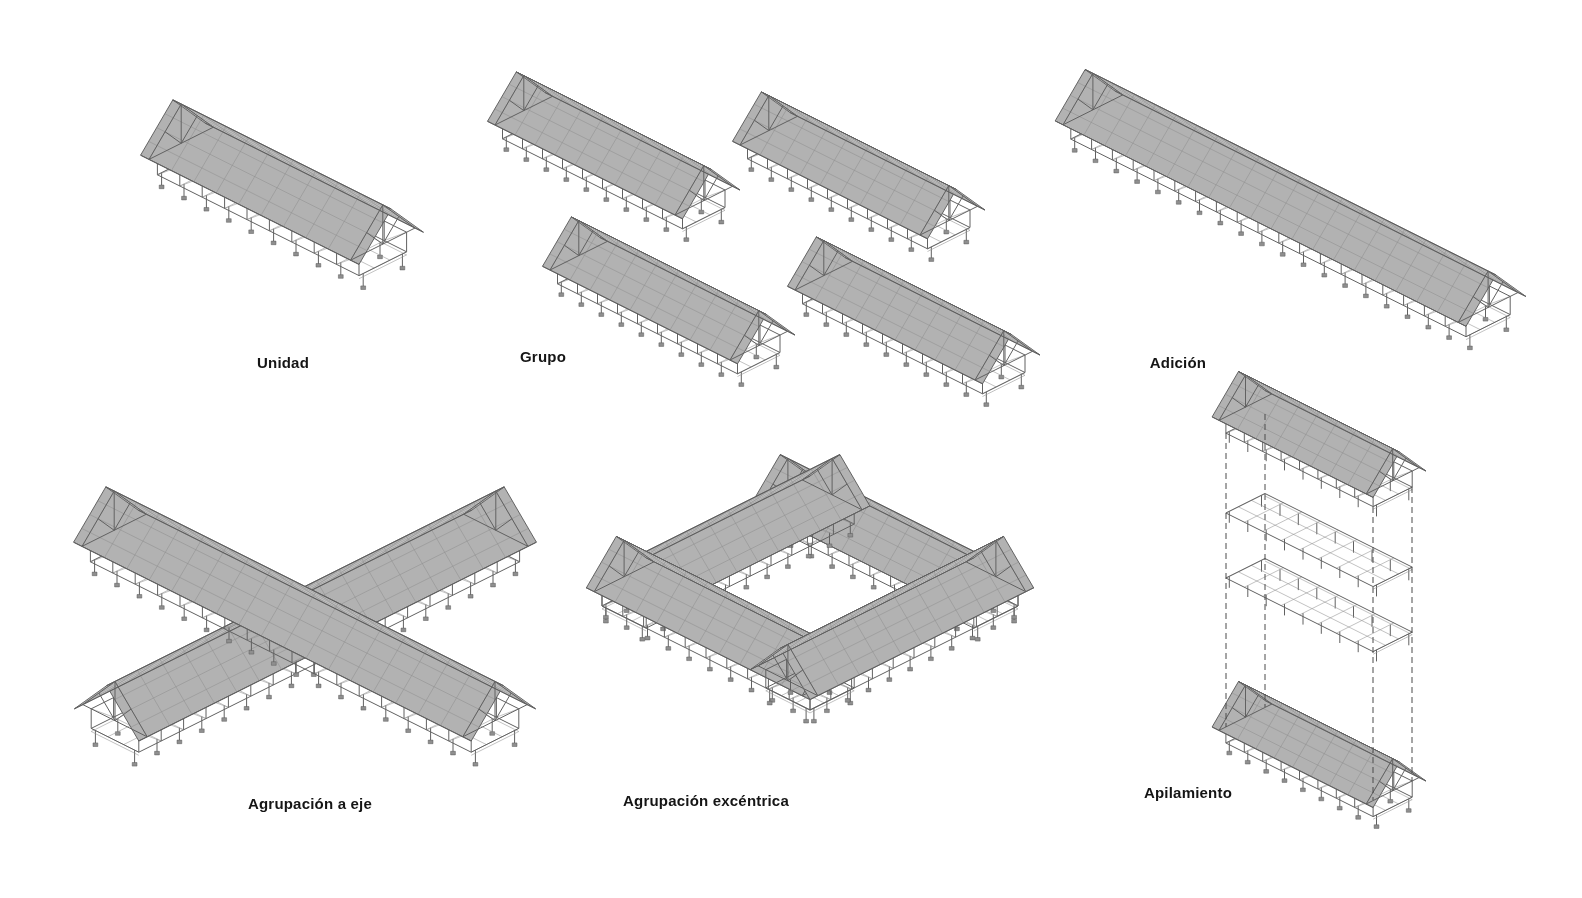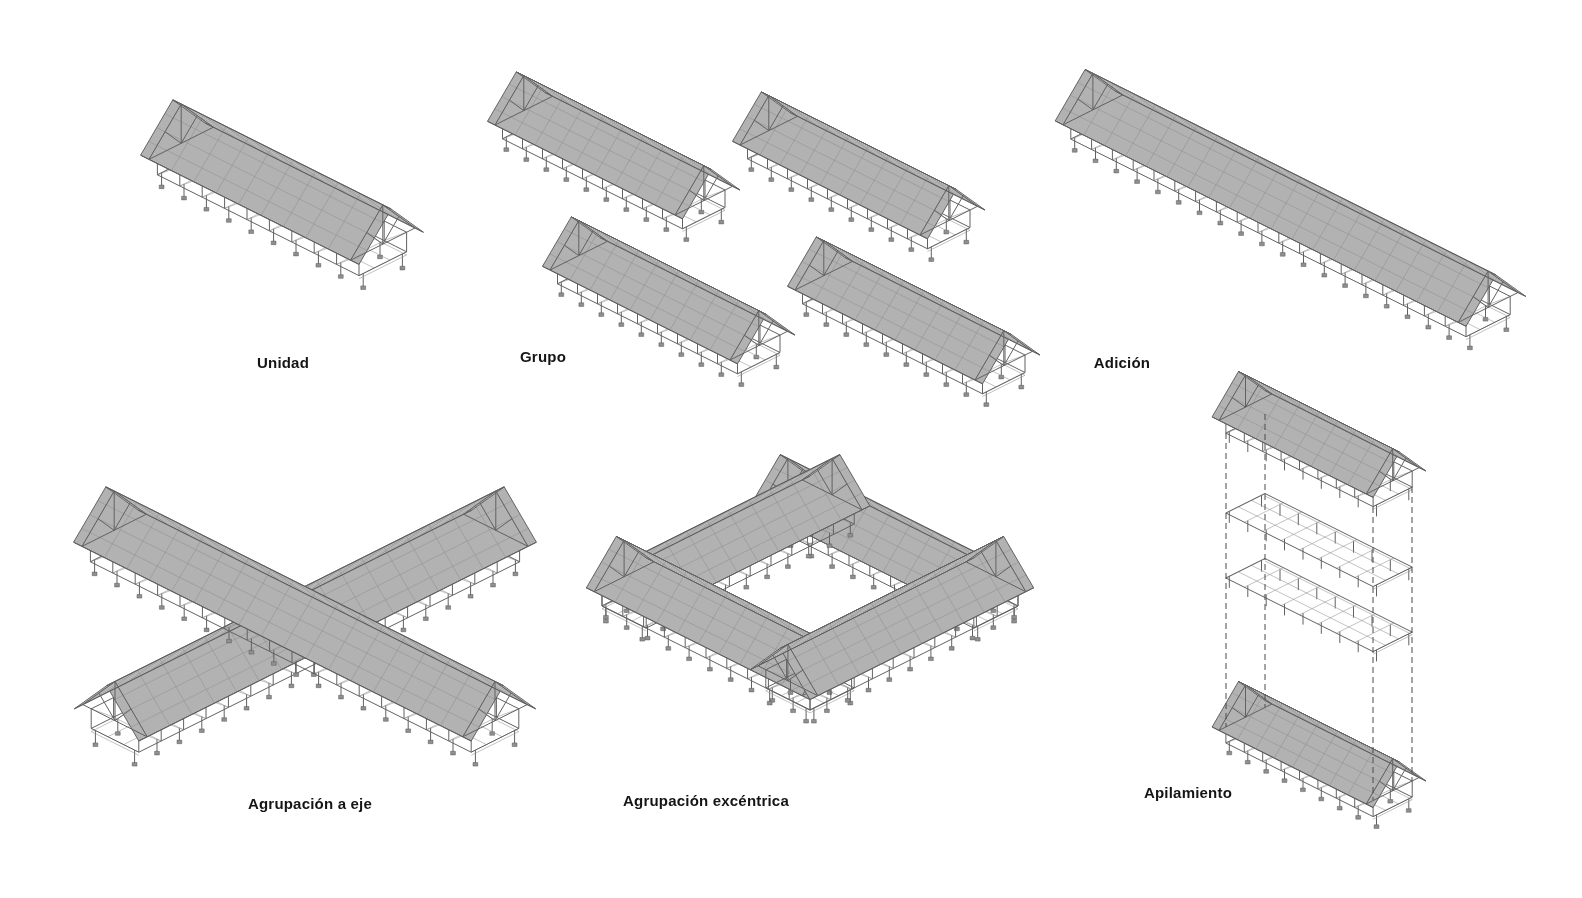--- a/index.html
+++ b/index.html
@@ -204,17 +204,17 @@
         <path d="M1265.0,700.5L1426.0,781.0L1399.5,762.0L1238.5,681.5Z" class="roofN"></path>
         <path d="M1258.4,695.8L1419.4,776.3M1218.7,715.6L1379.7,796.1M1251.8,691.0L1412.8,771.5M1225.3,704.2L1386.3,784.7M1245.2,686.3L1406.2,766.8M1231.9,692.9L1392.9,773.4M1271.9,704.0L1245.5,685.0L1219.0,730.4M1290.3,713.1L1263.8,694.2L1237.4,739.6M1308.7,722.4L1282.3,703.4L1255.8,748.8M1327.1,731.5L1300.7,712.6L1274.2,758.0M1345.5,740.8L1319.0,721.8L1292.6,767.2M1363.9,750.0L1337.5,731.0L1311.0,776.4M1382.3,759.1L1355.8,740.2L1329.4,785.6M1400.7,768.4L1374.3,749.4L1347.8,794.8M1419.1,777.5L1392.7,758.6L1366.2,804.0" class="th"></path>
         <path d="M1238.5,681.5L1399.5,762.0M1265.0,700.5L1426.0,781.0M1212.1,727.0L1373.1,807.5" class="ln"></path>
         <path d="M1271.9,704.0L1219.0,730.4L1245.5,685.0ZM1245.5,717.2L1245.5,685.0M1245.5,717.2L1258.7,694.5M1245.5,717.2L1232.2,707.7M1419.1,777.5L1366.2,804.0L1392.7,758.6ZM1392.7,790.8L1392.7,758.6M1392.7,790.8L1405.9,768.1M1392.7,790.8L1379.4,781.3" class="ln"></path>
         <path d="M1226,433V727 M1265,414V707 M1412,487V781 M1373,507V800" class="dash"></path>
       </g>
   </svg>
 
   <div class="lbl" style="left:283px;top:354px">Unidad</div>
   <div class="lbl" style="left:543px;top:348px">Grupo</div>
-  <div class="lbl" style="left:1122px;top:354px">Adición</div>
+  <div class="lbl" style="left:1178px;top:354px">Adición</div>
   <div class="lbl" style="left:310px;top:795px">Agrupación a eje</div>
   <div class="lbl" style="left:706px;top:792px">Agrupación excéntrica</div>
   <div class="lbl" style="left:1188px;top:784px">Apilamiento</div>
 </div>
 
 </body></html>

